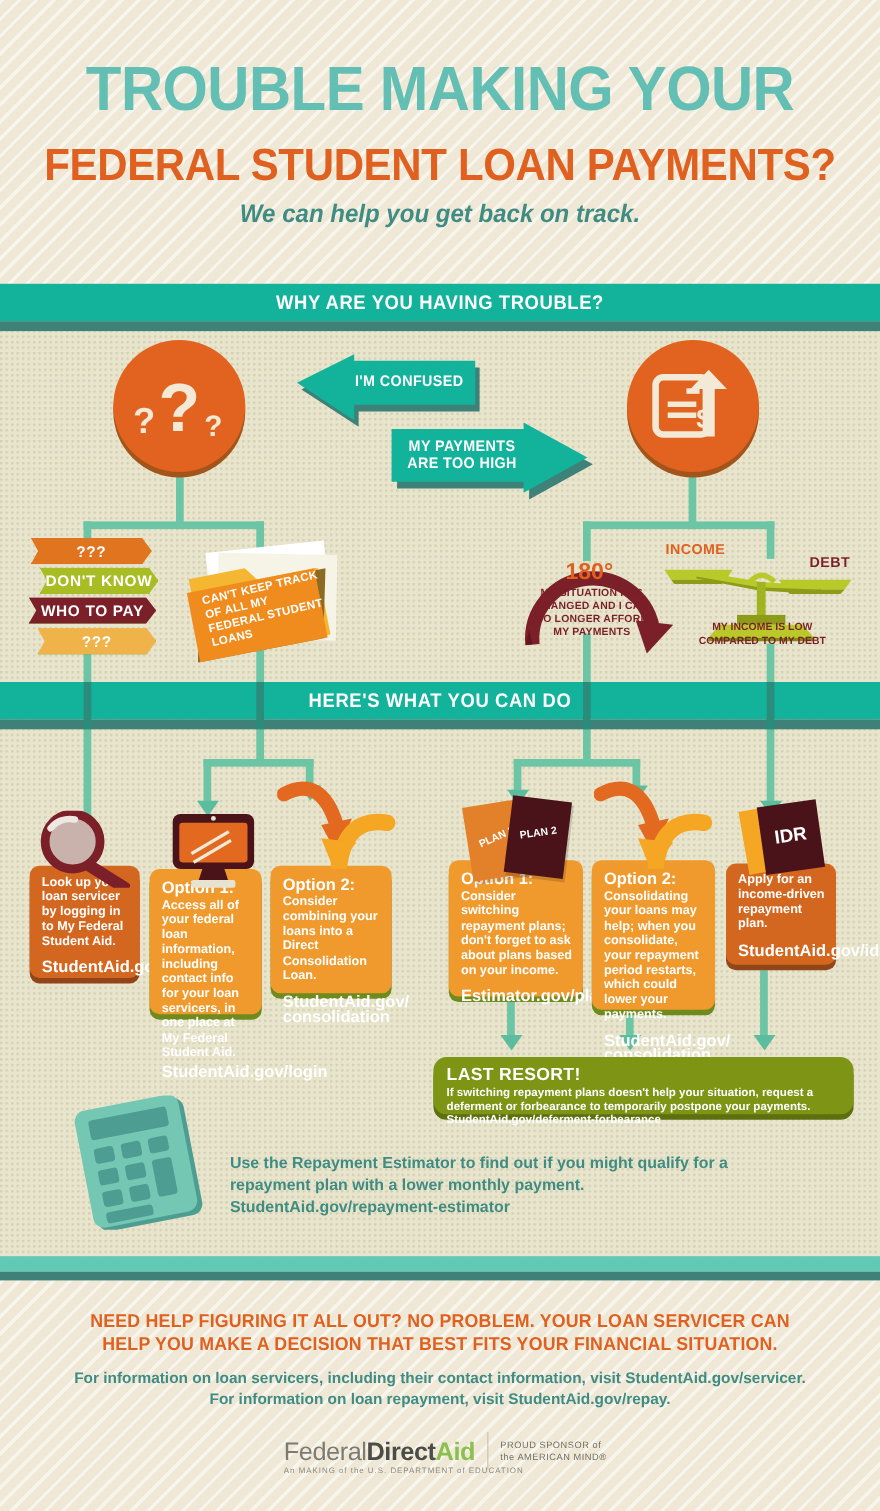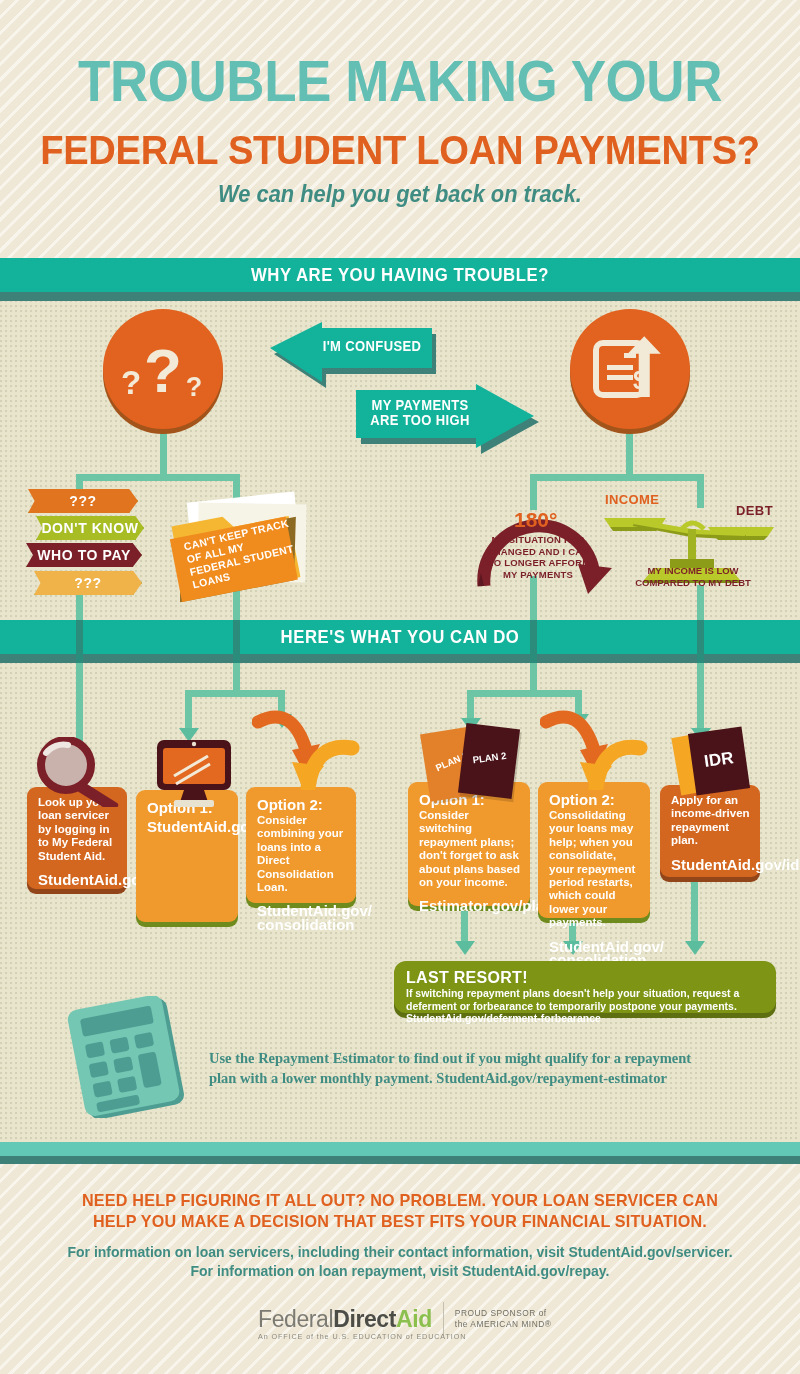--- a/index.html
+++ b/index.html
@@ -143,21 +143,21 @@
   .resort{
     position:absolute;border-radius:12px;background:#7d9415;box-shadow:0 5px 0 #5d6f10;
     color:#fff;padding:8px 12px;box-sizing:border-box;z-index:4;
     font-family:"Liberation Sans Narrow","Liberation Sans",sans-serif;
   }
   .resort .ttl{font-weight:bold;font-size:16px;line-height:18px;letter-spacing:.3px;}
   .resort .bdy{font-weight:bold;font-size:10.5px;line-height:12.6px;}
 
   
   .est-txt{
-    position:absolute;color:#3f8c83;font-family:Liberation Serif, serif;
+    position:absolute;color:#3f8c83;font-family:Liberation Sans, sans-serif;
     font-weight:bold;font-size:14.5px;line-height:20px;z-index:4;
   }
 
   
   .foot-head{
     position:absolute;left:0;width:800px;text-align:center;color:#e0601f;
     font-family:"Liberation Sans Narrow","Liberation Sans",sans-serif;
     font-weight:bold;font-size:17px;line-height:21px;letter-spacing:.2px;transform:scaleX(.95);
   }
   .foot-sub{
@@ -371,20 +371,21 @@
     <div style="position:absolute;left:0;top:20px;width:54px;text-align:center;color:#fff;font-family:'Liberation Sans Narrow','Liberation Sans',sans-serif;font-weight:bold;font-size:17px;">IDR</div>
   </div>
 
   <div class="card rust" style="left:27px;top:787px;width:100px;height:102px;">
     <div class="bdy">Look up your loan servicer by logging in to My Federal Student Aid.</div>
     <div class="url">StudentAid.gov/login</div>
   </div>
 
   <div class="card orange" style="left:136px;top:790px;width:102px;height:132px;">
     <div class="ttl">Option 1:</div>
+    <div class="bdy">Access all of your federal loan information, including contact info for your loan servicers, in one place at My Federal Student Aid.</div>
     <div class="url" style="margin-top:4px;">StudentAid.gov/login</div>
   </div>
 
   <div class="card orange" style="left:246px;top:787px;width:110px;height:116px;">
     <div class="ttl">Option 2:</div>
     <div class="bdy">Consider combining your loans into a Direct Consolidation Loan.</div>
     <div class="url">StudentAid.gov/ consolidation</div>
   </div>
 
   <div class="card orange" style="left:408px;top:782px;width:122px;height:124px;">
@@ -440,21 +441,21 @@
   </div>
 
   <div class="foot-head" style="top:1190px;">NEED HELP FIGURING IT ALL OUT? NO PROBLEM. YOUR LOAN SERVICER CAN</div>
   <div class="foot-head" style="top:1211px;">HELP YOU MAKE A DECISION THAT BEST FITS YOUR FINANCIAL SITUATION.</div>
   <div class="foot-sub" style="top:1243px;">For information on loan servicers, including their contact information, visit StudentAid.gov/servicer.</div>
   <div class="foot-sub" style="top:1262px;">For information on loan repayment, visit StudentAid.gov/repay.</div>
 
   <div class="logo" style="left:258px;top:1302px;">
     <div style="position:relative;">
       <span class="l1">Federal</span><span class="l2">Direct</span><span class="l3">Aid</span>
-      <div class="tagline">An OFFICE of the U.S. EDUCATION of EDUCATION</div>
+      <div class="tagline">An MAKING of the U.S. DEPARTMENT of EDUCATION</div>
     </div>
     <div class="divider"></div>
     <div class="sponsor">
       <div>PROUD SPONSOR of</div>
       <div>the AMERICAN MIND®</div>
     </div>
   </div>
 
 </div>
 

